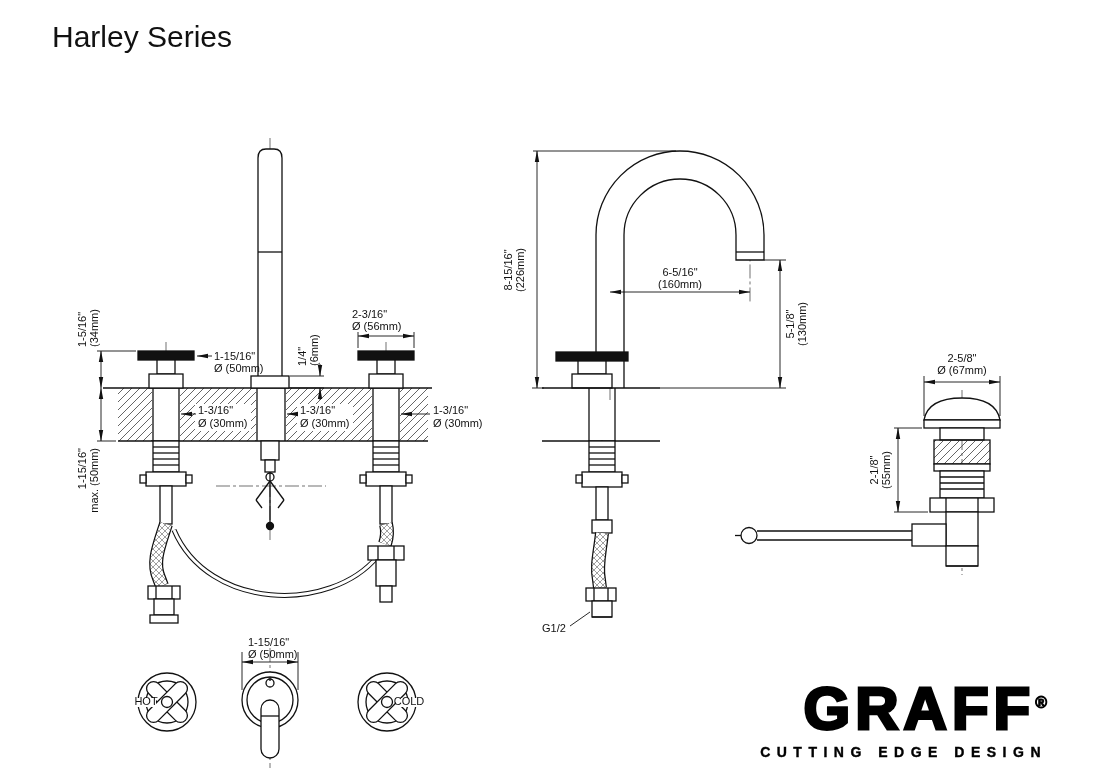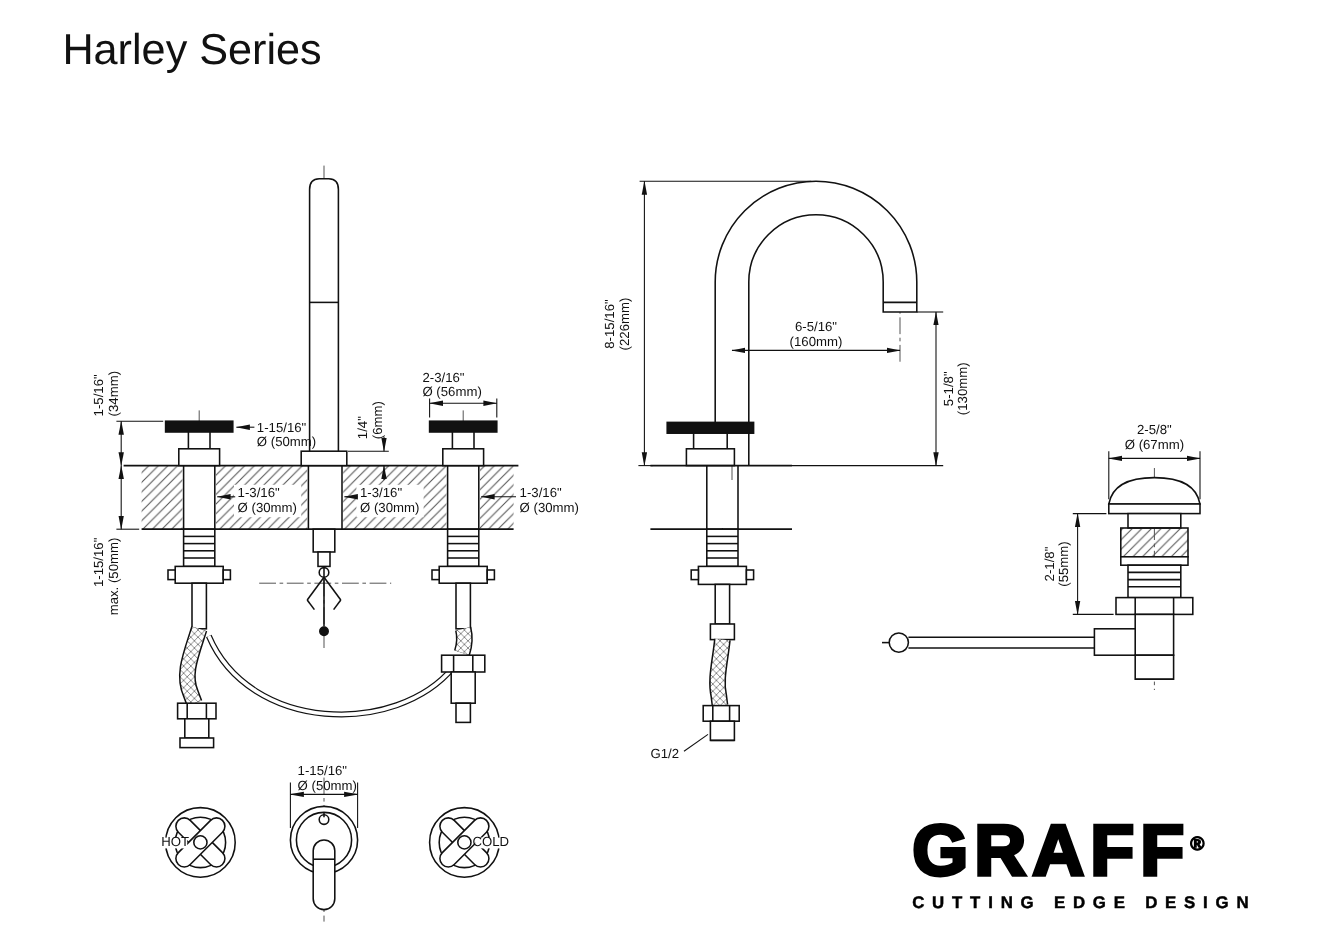--- a/index.html
+++ b/index.html
@@ -6,24 +6,24 @@
   html,body { width:1099px; height:780px; }
   body {
     background:#fff;
     font-family:"Liberation Sans", sans-serif;
     position:relative;
     overflow:hidden;
     color:#111;
   }
   .title-block { position:absolute; left:52px; top:18px; }
   .model { font-size:46px; font-weight:400; letter-spacing:0.5px; line-height:1.05; color:#111; }
-  .series { font-size:36px; font-weight:400; margin-top:2px; color:#111; }
+  .series { font-size:30px; font-weight:400; margin-top:2px; color:#111; }
   svg.drawing { position:absolute; left:0; top:0; }
   svg text { font-family:"Liberation Sans", sans-serif; font-size:11px; fill:#111; stroke:none; }
-  .logo-block { position:absolute; right:52px; bottom:20px; text-align:left; color:#000; }
+  .logo-block { position:absolute; right:52px; bottom:20px; text-align:right; color:#000; }
   .brand {
     font-size:60px; font-weight:900; letter-spacing:5px; line-height:1;
     -webkit-text-stroke:3px #000;
   }
   .brand sup { font-size:16px; -webkit-text-stroke:1px #000; vertical-align:super; letter-spacing:0; }
   .tagline {
     margin-top:5px; font-size:14px; font-weight:bold; letter-spacing:6.5px;
     -webkit-text-stroke:0.4px #000; white-space:nowrap;
   }
 </style>

